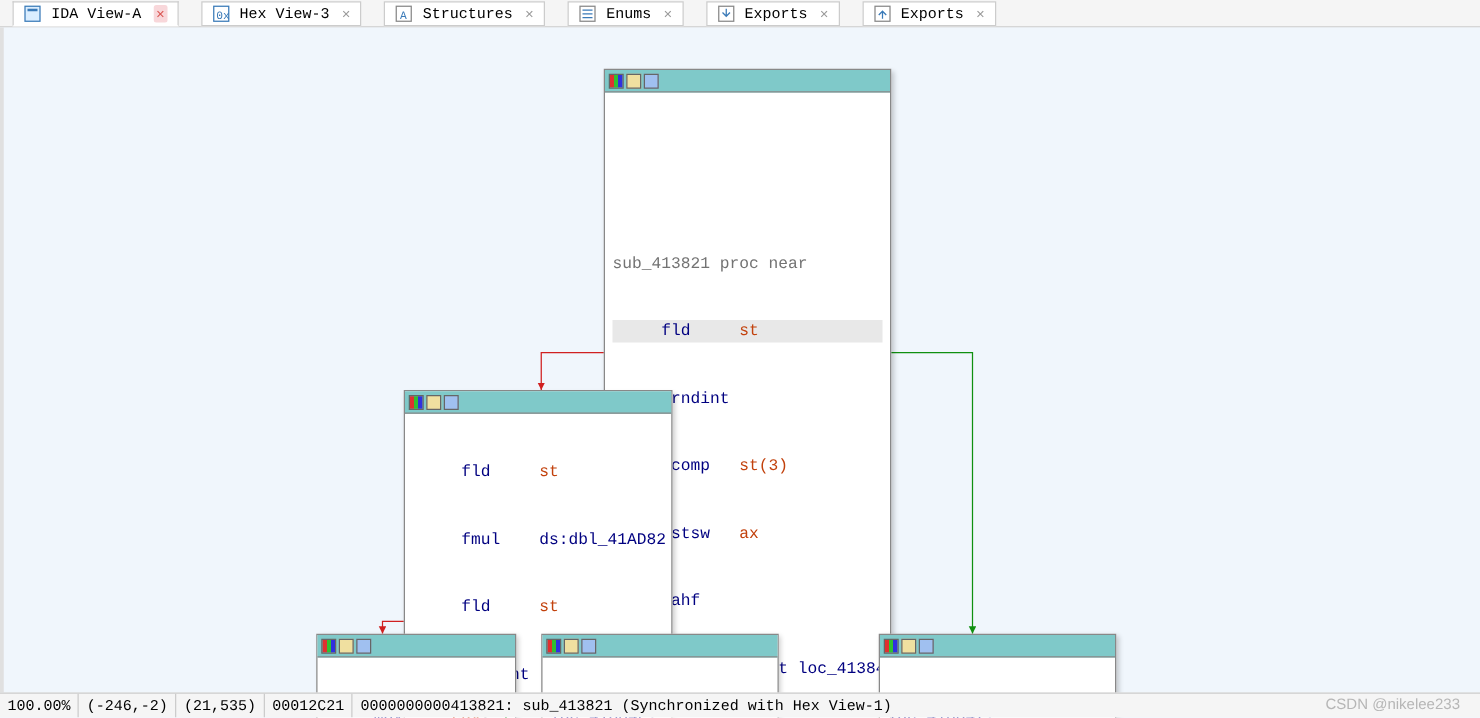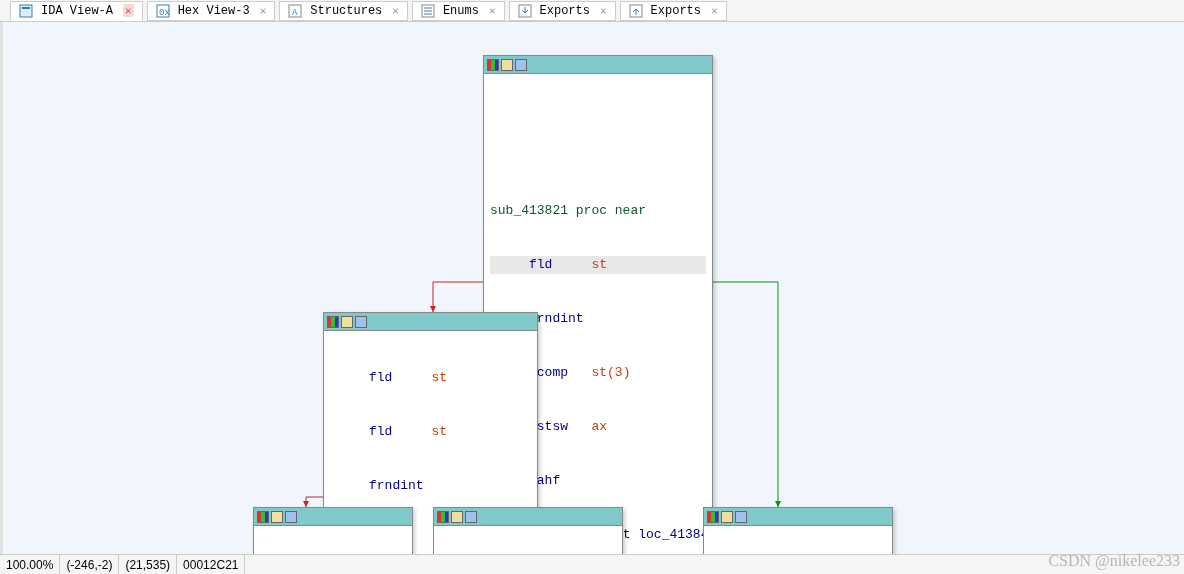--- a/index.html
+++ b/index.html
@@ -11,21 +11,21 @@
   height: 574px;
   overflow: hidden;
   position: relative;
 }
 .tabbar {
   display: flex;
   background: #f5f5f5;
   height: 22px;
   border-bottom: 1px solid #ccc;
   align-items: center;
-  gap: 4px;
+  gap: 18px;
   padding-left: 10px;
 }
 .tab {
   display: flex;
   align-items: center;
   gap: 6px;
   padding: 2px 8px;
   height: 20px;
   background: #fff;
   border: 1px solid #ccc;
@@ -66,48 +66,48 @@
   padding: 2px 6px 2px 6px;
   line-height: 18px;
   white-space: pre;
   font-family: "Courier New", monospace;
 }
 .node-body .blank { height: 54px; }
 .mnemonic { color: #000080; margin-left: 39px; }
 .op-reg { color: #c2410c; }
 .op-label { color: #000080; }
 .op-num { color: #008000; }
-.proc { color: #14532d; }
+.proc { color: #737373; }
 .highlight { background: #e8e8e8; display:block; }
 .labelline { color: #000080; }
 svg.edges {
   position: absolute;
   top: 0; left: 0;
   width: 100%; height: 532px;
   pointer-events: none;
 }
 .statusbar {
   position: absolute;
   bottom: 0; left: 0; right: 0;
   height: 20px;
   background: #f5f5f5;
   border-top: 1px solid #ccc;
   display: flex;
   align-items: center;
   font-size: 12px;
-  font-family: Liberation Sans, sans-serif;
+  font-family: Liberation Mono, monospace;
 }
 .statusbar span { padding: 0 6px; border-right: 1px solid #ccc; height:100%; display:flex; align-items:center; }
 .watermark {
   position: absolute;
-  right: 4px;
+  right: 16px;
   bottom: 4px;
   color: rgba(120,120,120,0.5);
-  font-family: Liberation Serif, serif;
-  font-size: 16px;
+  font-family: Liberation Sans, sans-serif;
+  font-size: 12px;
 }
 .row { display:block; }
 </style>
 </head>
 <body>
 
 <div class="tabbar">
   <div class="tab active">
     <span class="tab-icon">
         <svg viewBox="0 0 14 14">
@@ -212,20 +212,21 @@
   </div>
 
   <div class="node" style="left:320px; top:290px; width:215px;">
     <div class="node-header">
       <span class="sq sq1"></span>
       <span class="sq sq2"></span>
       <span class="sq sq3"></span>
     </div>
     <div class="node-body">
       <span class="row"><span class="mnemonic">fld</span>     <span class="op-reg">st</span></span>
+      <span class="row"><span class="mnemonic">fmul</span>    <span class="op-label">ds:dbl_41AD82</span></span>
       <span class="row"><span class="mnemonic">fld</span>     <span class="op-reg">st</span></span>
       <span class="row"><span class="mnemonic">frndint</span></span>
       
       
       
       
     </div>
   </div>
 
   <div class="node" style="left:250px; top:485px; width:160px;">
@@ -261,15 +262,16 @@
     </div>
   </div>
 
 </div>
 
 <div class="statusbar">
   <span>100.00%</span>
   <span>(-246,-2)</span>
   <span>(21,535)</span>
   <span>00012C21</span>
+  <span style="border-right:none">0000000000413821: sub_413821 (Synchronized with Hex View-1)</span>
 </div>
 
 <div class="watermark">CSDN @nikelee233</div>
 
 </body></html>

